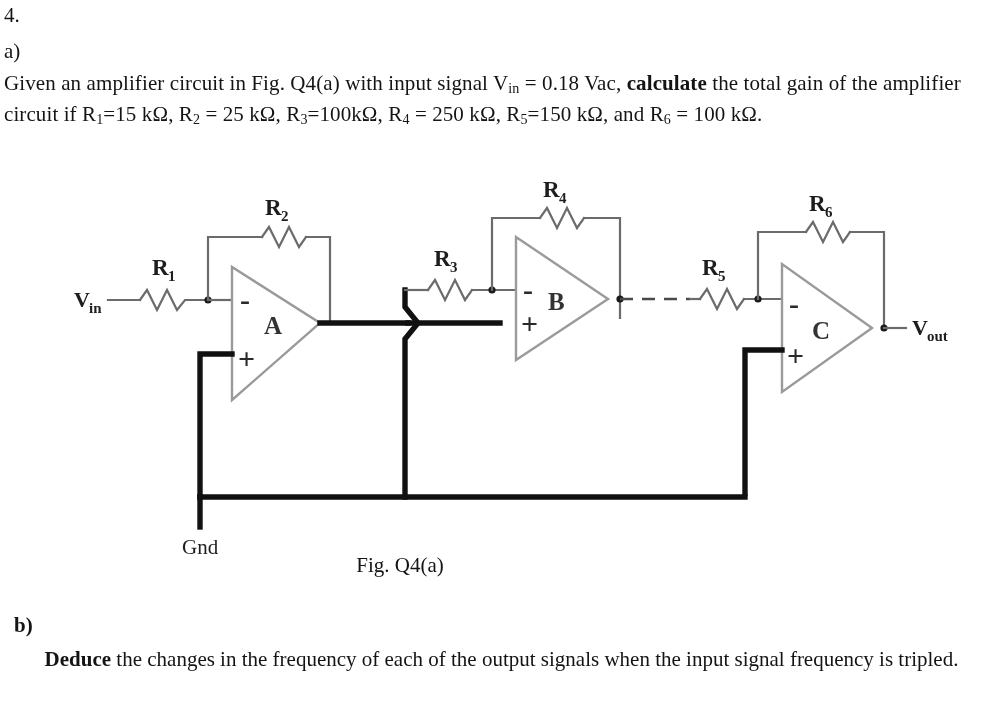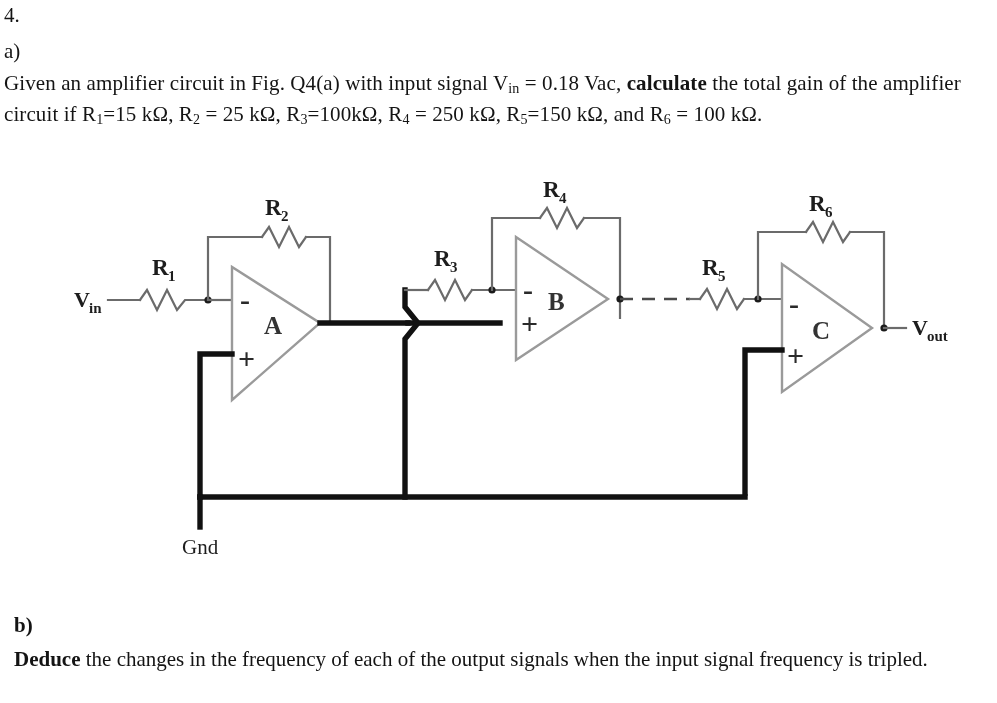--- a/index.html
+++ b/index.html
@@ -75,20 +75,21 @@
     font-weight: bold;
     line-height: 1.25;
   }
   .para-b {
     position: absolute;
     left: 14px;
     top: 644px;
     width: 975px;
     font-size: 21px;
     line-height: 30px;
+    text-align: center;
   }
   .para-b b { font-weight: bold; }
 
   
   .wire-thin {
     stroke: #6b6b6b;
     stroke-width: 2.2;
     fill: none;
     stroke-linecap: square;
   }
@@ -270,18 +271,19 @@
       <text class="lbl rsub" x="89" y="131">in</text>
 
       <text class="lbl portlbl" x="912" y="153">V</text>
       <text class="lbl rsub" x="927" y="159">out</text>
 
       <text class="gnd" x="182" y="372">Gnd</text>
 
     </svg>
   </div>
 
+  <div class="fig-caption">Fig. Q4(a)</div>
 
   <div class="part-b-label">b)</div>
 
   <div class="para-b"><b>Deduce</b><span> the changes in the frequency of each of the output signals when the input signal frequency is tripled.</span></div>
 
 </div>
 
 </body></html>

